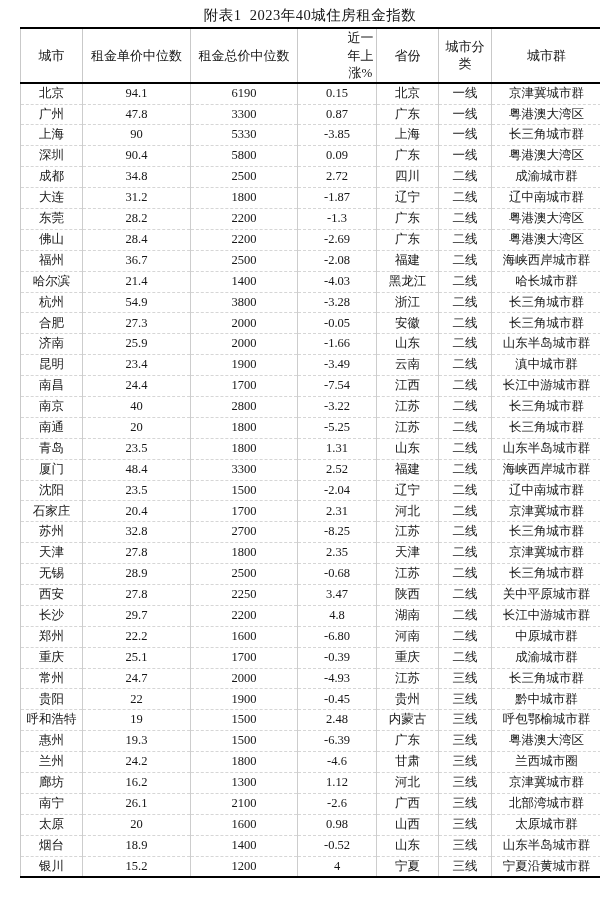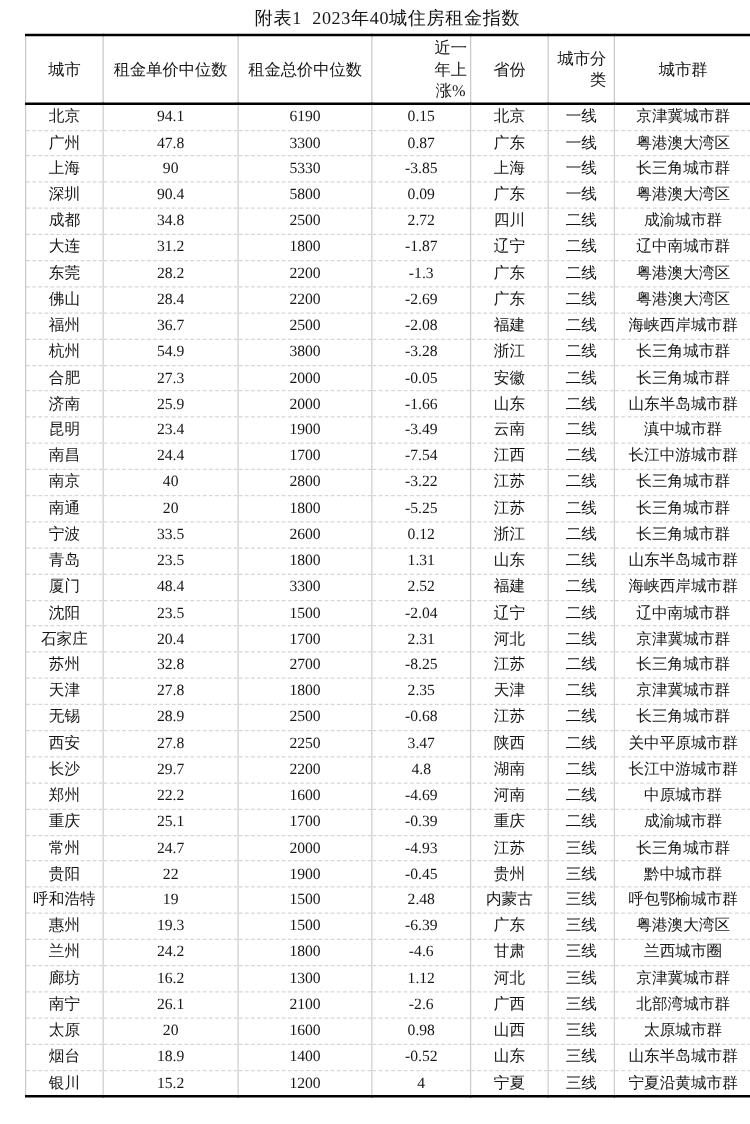--- a/index.html
+++ b/index.html
@@ -63,21 +63,21 @@
     overflow: hidden;
   }
   td:first-child { border-left: none; }
   tbody tr + tr td {
     border-top: 1px dashed #d6d6d6;
   }
   .hw {
     display: inline-block;
   }
   .hw3 { max-width: 56px; margin-left: 47px; }
-  .hw5 { max-width: 40px; text-align: right; }
+  .hw5 { max-width: 40px; }
 </style>
 </head>
 <body>
 
 <div class="page">
   <div class="title">附表1  2023年40城住房租金指数</div>
   <table>
     <colgroup>
       <col style="width:62px">
       <col style="width:108px">
@@ -174,20 +174,29 @@
         <tr>
           <td>福州</td>
           <td>36.7</td>
           <td>2500</td>
           <td>-2.08</td>
           <td>福建</td>
           <td>二线</td>
           <td>海峡西岸城市群</td>
         </tr>
         <tr>
+          <td>哈尔滨</td>
+          <td>21.4</td>
+          <td>1400</td>
+          <td>-4.03</td>
+          <td>黑龙江</td>
+          <td>二线</td>
+          <td>哈长城市群</td>
+        </tr>
+        <tr>
           <td>杭州</td>
           <td>54.9</td>
           <td>3800</td>
           <td>-3.28</td>
           <td>浙江</td>
           <td>二线</td>
           <td>长三角城市群</td>
         </tr>
         <tr>
           <td>合肥</td>
@@ -237,29 +246,20 @@
         <tr>
           <td>南通</td>
           <td>20</td>
           <td>1800</td>
           <td>-5.25</td>
           <td>江苏</td>
           <td>二线</td>
           <td>长三角城市群</td>
         </tr>
         <tr>
-          <td>宁波</td>
-          <td>33.5</td>
-          <td>2600</td>
-          <td>0.12</td>
-          <td>浙江</td>
-          <td>二线</td>
-          <td>长三角城市群</td>
-        </tr>
-        <tr>
           <td>青岛</td>
           <td>23.5</td>
           <td>1800</td>
           <td>1.31</td>
           <td>山东</td>
           <td>二线</td>
           <td>山东半岛城市群</td>
         </tr>
         <tr>
           <td>厦门</td>
@@ -330,21 +330,21 @@
           <td>2200</td>
           <td>4.8</td>
           <td>湖南</td>
           <td>二线</td>
           <td>长江中游城市群</td>
         </tr>
         <tr>
           <td>郑州</td>
           <td>22.2</td>
           <td>1600</td>
-          <td>-4.69</td>
+          <td>-6.80</td>
           <td>河南</td>
           <td>二线</td>
           <td>中原城市群</td>
         </tr>
         <tr>
           <td>重庆</td>
           <td>25.1</td>
           <td>1700</td>
           <td>-0.39</td>
           <td>重庆</td>

